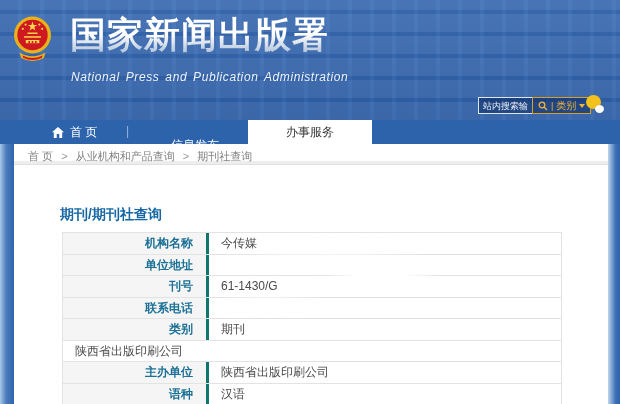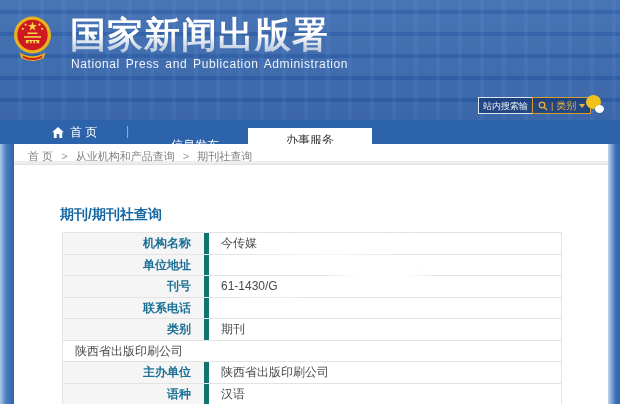--- a/index.html
+++ b/index.html
@@ -25,22 +25,22 @@
     font-size:36px; font-weight:bold; letter-spacing:1px;
     color:#ffffff; white-space:nowrap;
   }
   @supports (-webkit-background-clip: text) {
     .site-title {
       background:linear-gradient(180deg,#ffffff 0%,#ffffff 48%,#b9c9de 82%,#93a9c6 100%);
       -webkit-background-clip:text; background-clip:text; color:transparent;
     }
   }
   .site-subtitle {
-    position:absolute; left:71px; top:57px;
-    font-size:12px; color:#eef3fa; letter-spacing:.6px; word-spacing:2px; white-space:nowrap;
+    position:absolute; left:71px; top:70px;
+    font-size:12px; color:#eef3fa; letter-spacing:.6px; word-spacing:2px; white-space:nowrap;font-style:italic;
   }
 
   
   .search-widget { position:absolute; left:478px; top:97px; height:17px; display:flex; }
   .search-input {
     width:54px; height:17px; background:rgba(14,44,94,.55);
     border:1px solid #dfe6f0; border-right:none; color:#fff;
     font-size:9px; padding:0 4px; outline:none; font-family:"Liberation Sans",sans-serif;
   }
   .search-input::placeholder { color:#e8eef8; opacity:1; }
@@ -56,42 +56,42 @@
   .wechat { position:absolute; left:586px; top:95px; width:18px; height:18px; }
   .wc-big { position:absolute; left:0; top:0; width:15px; height:14px; border-radius:50%; background:#f3c11b; }
   .wc-small { position:absolute; right:0; bottom:0; width:9px; height:8px; border-radius:50%; background:#ffffff; box-shadow:0 0 1px rgba(0,0,0,.25); }
 
   
   .navbar { position:absolute; left:0; top:120px; width:620px; height:24px; background:#2d63ab; }
   .nav-home { position:absolute; left:52px; top:0; height:24px; display:flex; align-items:center; gap:6px; color:#fff; font-size:12px; cursor:pointer; }
   .nav-sep { position:absolute; left:126px; top:4px; color:rgba(230,240,255,.55); font-size:12px; }
   .nav-item-info { position:absolute; left:171px; top:13px; height:24px; line-height:24px; color:#fff; font-size:12px; cursor:pointer; }
   .nav-item-active {
-    position:absolute; left:248px; top:8px; width:124px; height:24px; line-height:24px;
+    position:absolute; left:248px; top:0; width:124px; height:24px; line-height:24px;
     background:#ffffff; color:#333; font-size:12px; text-align:center; cursor:pointer;
   }
 
   
   .side-strip { position:absolute; top:144px; bottom:0; width:14px; }
   .side-strip.left  { left:0;  background:linear-gradient(90deg,#a9c7e9 0,#4a7cbd 45%,#2f65ad 100%); }
   .side-strip.right { right:0; width:12px; background:linear-gradient(90deg,#bdd5ee 0,#3a6db5 65%,#2f65ad 100%); }
 
   
   .content { position:absolute; left:14px; top:144px; width:594px; height:260px; background:#ffffff; }
   .breadcrumb { padding:5px 0 0 14px; font-size:11px; color:#808080; height:13px; white-space:nowrap; }
   .breadcrumb .bc-sep { margin:0 5px; color:#999; }
   .bc-link { cursor:pointer; }
   .crumb-rule { margin-top:4px; height:4px; background:#ededed; border-bottom:1px solid #e1e1e1; }
 
   .page-heading { position:absolute; left:46px; top:62px; font-size:14px; font-weight:bold; color:#1566a3; }
 
   .info-table { position:absolute; left:48px; top:88px; width:500px; border:1px solid #e3e3e3; border-bottom:none; }
   .tr { display:flex; height:21.5px; border-bottom:1px solid #e3e3e3; }
   .td-label {
-    width:146px; background:#f5f5f5; border-right:5px solid #0f766e;
+    width:146px; background:#f5f5f5; border-right:3px solid #0f766e;
     text-align:right; padding-right:13px; line-height:20.5px;
     font-size:12px; font-weight:bold; color:#1b7095; white-space:nowrap;
   }
   .td-value { flex:1; padding-left:12px; line-height:20.5px; font-size:12px; color:#4a4a4a; white-space:nowrap; }
 
   .blur-patch {
     position:absolute; pointer-events:none;
     background:radial-gradient(ellipse at center, rgba(255,255,255,.97) 35%, rgba(255,255,255,0) 78%);
     filter:blur(1.5px);
   }

